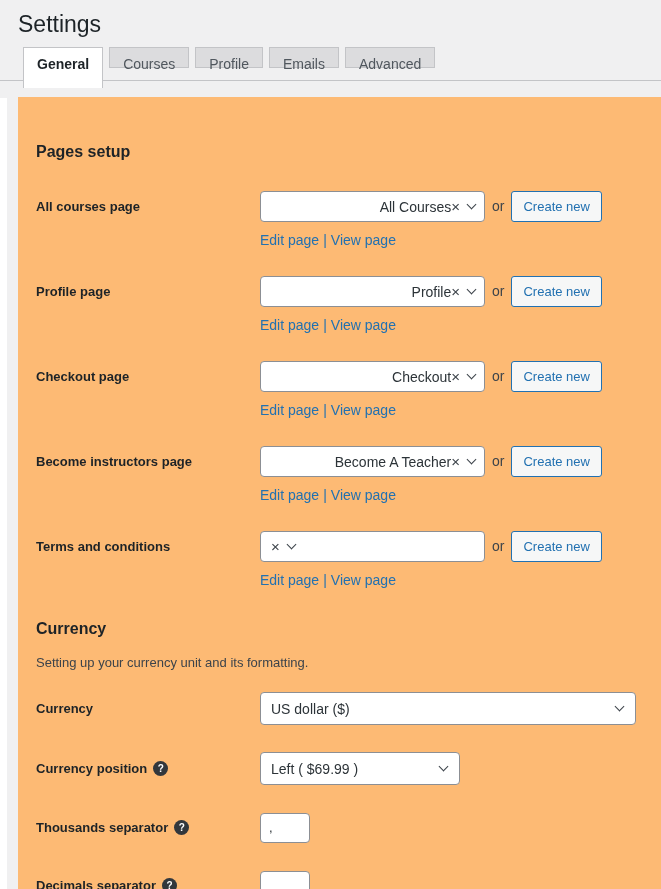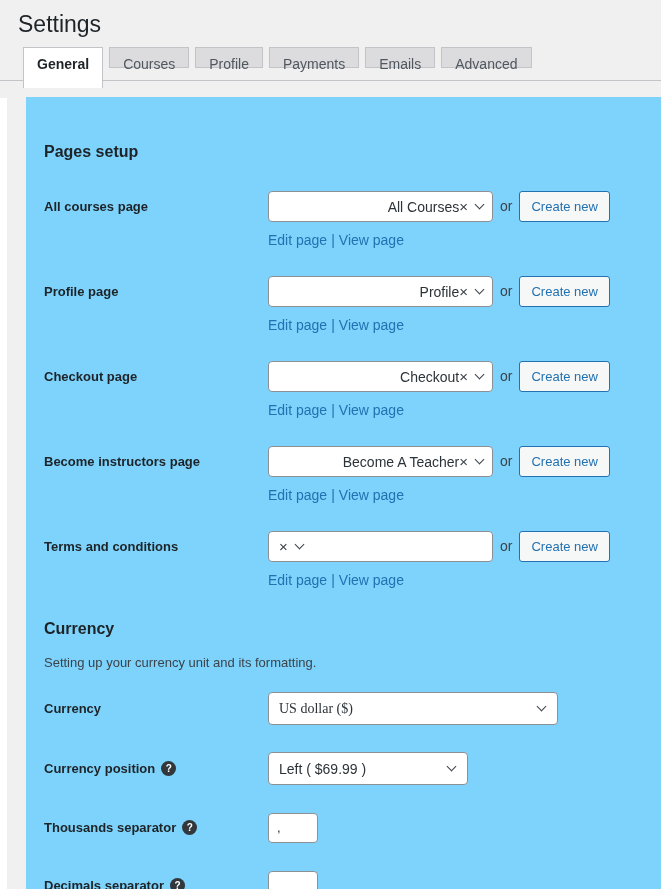--- a/index.html
+++ b/index.html
@@ -34,21 +34,21 @@
   .tab.active {
     position: relative; z-index: 2;
     height: 41px; background: #ffffff; border-bottom: none;
     font-weight: 700; color: #1d2327;
   }
 
   
   .left-strip { position: absolute; left: 0; top: 98px; width: 7px; bottom: 0; background: #ffffff; }
   .card {
     position: absolute; left: 18px; right: 0; top: 97px; bottom: 0;
-    background: #7dd3fc; padding: 18px 0 0 18px; overflow: hidden; margin-left: 8px;
+    background: #fdba74; padding: 18px 0 0 18px; overflow: hidden;
   }
   .section-heading { margin: 28px 0 0; font-size: 16px; font-weight: 700; line-height: 18px; color: #1d2327; }
   .section-desc { margin: 17px 0 0; font-size: 13px; line-height: 16px; color: #3c434a; }
 
   
   .page-row { margin-top: 26px; }
   .page-row.first { margin-top: 30px; }
   .row-main { display: flex; align-items: center; }
   .row-label {
     width: 224px; flex: 0 0 224px;
@@ -85,39 +85,38 @@
     display: inline-flex; align-items: center; justify-content: center;
     width: 15px; height: 15px; margin-left: 6px; border-radius: 50%;
     background: #32373c; color: #ffffff; font-size: 10px; font-weight: 700;
     cursor: pointer; flex: 0 0 auto;
   }
   .select {
     height: 33px; border: 1px solid #8c8f94; border-radius: 4px; background: #fff;
     display: flex; align-items: center; padding: 0 12px 0 10px; cursor: pointer;
   }
   .select .value { flex: 1; font-size: 14px; color: #2c3338; }
-  .select.wide { width: 290px; font-family: Liberation Serif, serif; }
+  .select.wide { width: 376px; }
   .select.medium { width: 200px; }
   .mini-input {
     width: 50px; height: 30px;
     border: 1px solid #8c8f94; border-radius: 4px; background: #fff;
     padding: 0 0 0 8px; font-size: 13px; color: #2c3338;
     font-family: "Liberation Sans", sans-serif; outline: none;
   }
 </style>
 </head>
 <body>
 
 <h1 class="page-title">Settings</h1>
 
 <div class="tabs-bar">
   <div class="tab active">General</div>
   <div class="tab">Courses</div>
   <div class="tab">Profile</div>
-  <div class="tab">Payments</div>
   <div class="tab">Emails</div>
   <div class="tab">Advanced</div>
 </div>
 
 <div class="left-strip"></div>
 
 <div class="card">
 
   <h2 class="section-heading">Pages setup</h2>
 

